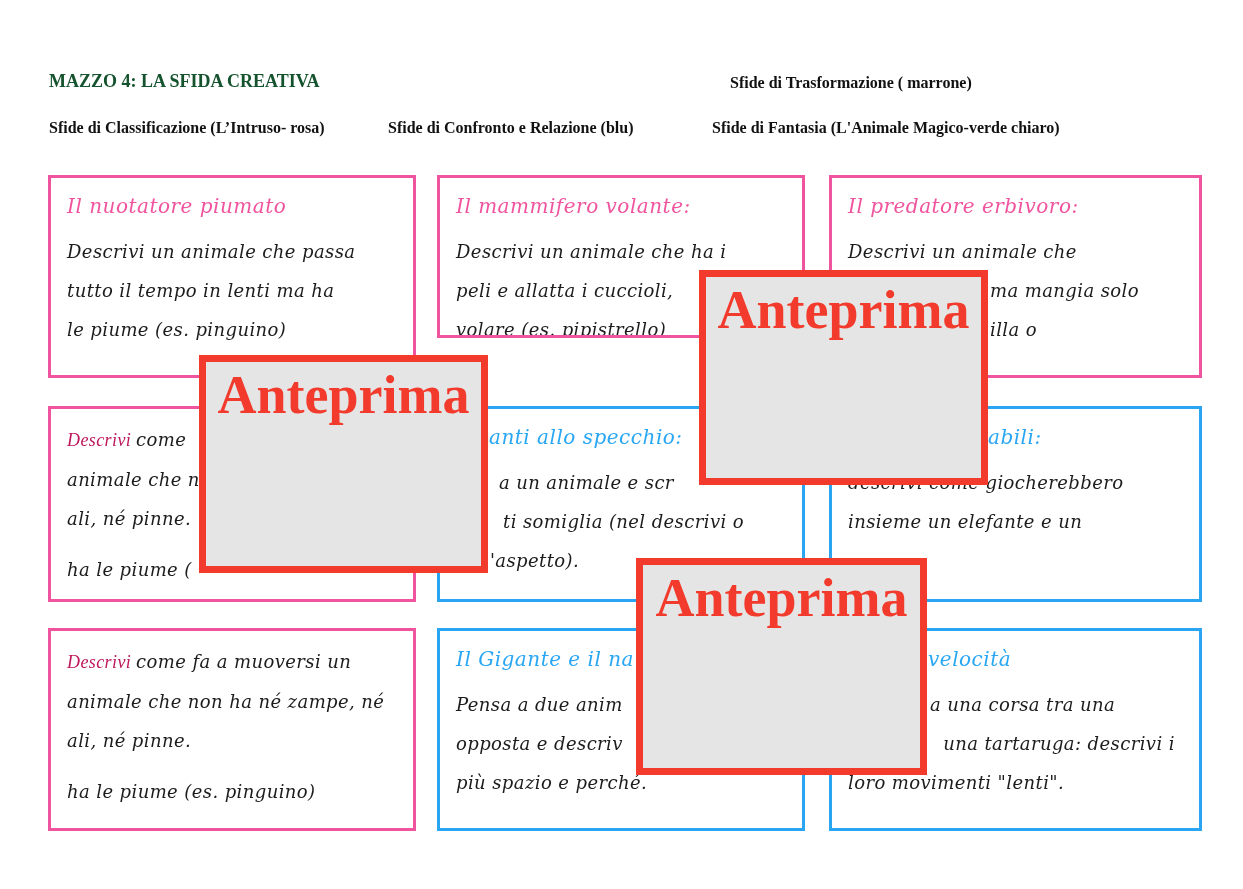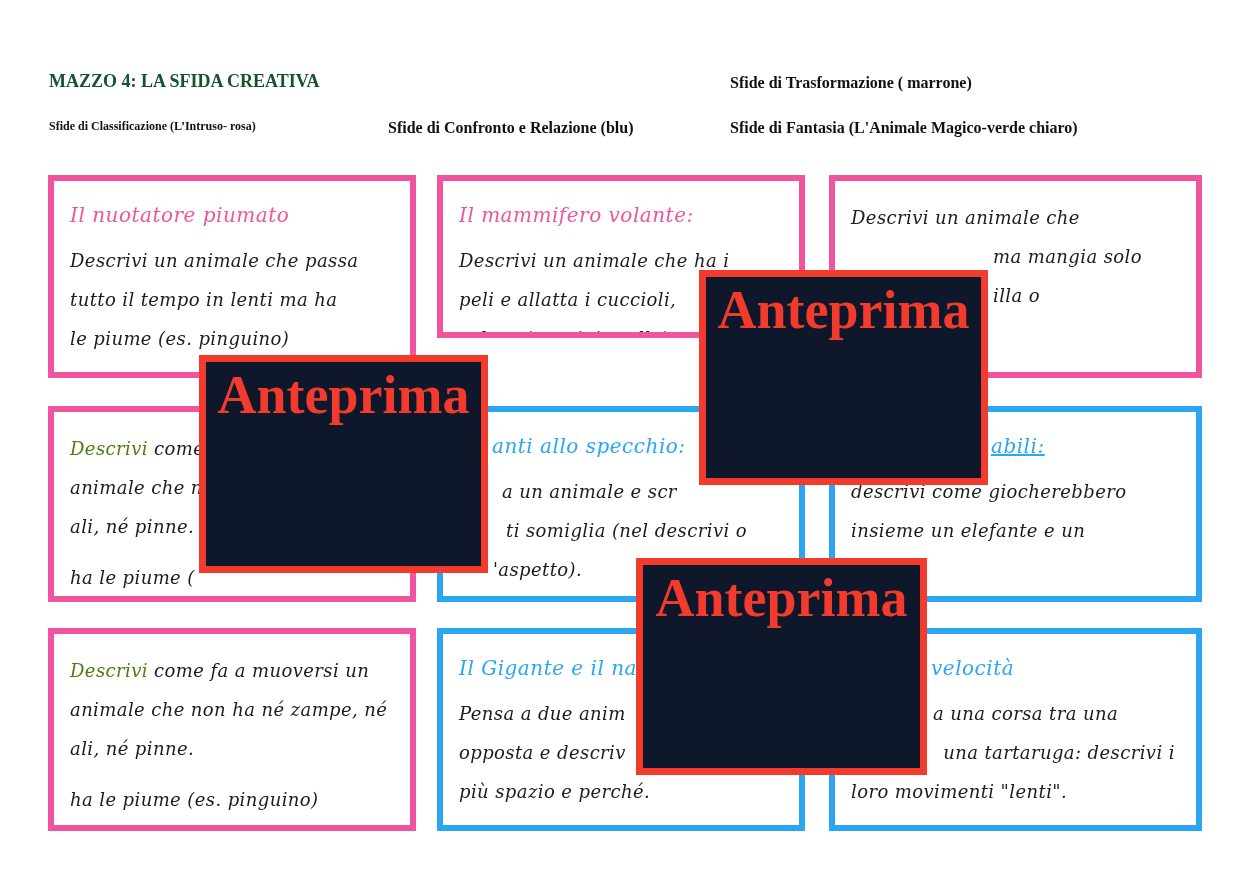--- a/index.html
+++ b/index.html
@@ -6,31 +6,31 @@
   body{
     position:relative;
     width:1243px;height:889px;
     overflow:hidden;
     font-family:"Liberation Serif", serif;
   }
   
   .hdr-item{position:absolute;font-weight:bold;color:#111;white-space:nowrap;}
   .deck-title{left:49px;top:71px;font-size:18px;color:#14532d;}
   .leg-trasf{left:730px;top:74px;font-size:16px;}
-  .leg-class{left:49px;top:119px;font-size:12px;}
+  .leg-class{left:49px;top:119px;font-size:16px;}
   .leg-conf{left:388px;top:119px;font-size:16px;}
-  .leg-fant{left:730px;top:119px;font-size:16px;}
+  .leg-fant{left:712px;top:119px;font-size:16px;}
 
   
   .card{
     position:absolute;
     background:#fff;
-    border:6px solid #0f172a;
+    border:3px solid #0f172a;
     box-sizing:border-box;
-    padding:17px 16px 0 16px;
+    padding:11px 16px 0 16px;
     overflow:hidden;
   }
   .card.pink{border-color:#f0549e;}
   .card.blue{border-color:#29a5f2;}
   .card-title{
     font-family:"DejaVu Serif", serif;
     font-style:italic;
     font-size:20px;
     line-height:34px;
     margin-bottom:9px;
@@ -41,27 +41,27 @@
   .card.blue .card-title{color:#2aa7f3;}
   .card-line{
     font-family:"DejaVu Serif", serif;
     font-style:italic;
     font-size:18px;
     line-height:39px;
     color:#1c1c1c;
     letter-spacing:.4px;
     white-space:nowrap;
   }
-  .card-line .accent{color:#4d7c0f;}
+  .card-line .accent{color:#be185d;font-family:Liberation Serif, serif;}
   .card-line.gap{margin-top:12px;}
 
   
   .wm{
     position:absolute;
-    background:#0f172a;
+    background:#e5e5e5;
     border:7px solid #f23b2c;
     box-sizing:border-box;
     z-index:30;
     text-align:center;
   }
   .wm-label{
     font-family:"Liberation Serif", serif;
     font-weight:bold;
     font-size:54px;
     line-height:62px;
@@ -89,38 +89,39 @@
       <div class="card-line"><span>tutto il tempo in lenti ma ha</span></div>
       <div class="card-line"><span>le piume (es. pinguino)</span></div>
     </div>
     <div class="card pink" style="left: 437px; top: 175px; width: 368px; height: 163px;">
       <div class="card-title">Il mammifero volante:</div>
       <div class="card-line"><span>Descrivi un animale che ha i</span></div>
       <div class="card-line"><span>peli e allatta i cuccioli,</span></div>
       <div class="card-line"><span>volare (es. pipistrello)</span></div>
     </div>
     <div class="card pink" style="left: 829px; top: 175px; width: 373px; height: 203px;">
+      <div class="card-title">Il predatore erbivoro:</div>
       <div class="card-line"><span>Descrivi un animale che</span></div>
       <div class="card-line" style="padding-left: 142px;"><span>ma mangia solo</span></div>
       <div class="card-line" style="padding-left: 142px;"><span>illa o</span></div>
     </div>
     <div class="card pink" style="left: 48px; top: 406px; width: 368px; height: 196px;">
       <div class="card-line"><span class="accent">Descrivi </span><span>come</span></div>
       <div class="card-line"><span>animale che n</span></div>
       <div class="card-line"><span>ali, né pinne.</span></div>
       <div class="card-line gap"><span>ha le piume (</span></div>
     </div>
     <div class="card blue" style="left: 437px; top: 406px; width: 368px; height: 196px;">
       <div class="card-title" style="padding-left: 33px;">anti allo specchio:</div>
       <div class="card-line" style="padding-left: 43px;"><span>a un animale e scr</span></div>
       <div class="card-line" style="padding-left: 47px;"><span>ti somiglia (nel descrivi o</span></div>
       <div class="card-line" style="padding-left: 34px;"><span>'aspetto).</span></div>
     </div>
     <div class="card blue" style="left: 829px; top: 406px; width: 373px; height: 196px;">
-      <div class="card-title" style="padding-left: 140px; text-decoration: underline;">abili:</div>
+      <div class="card-title" style="padding-left: 140px;">abili:</div>
       <div class="card-line"><span>descrivi come giocherebbero</span></div>
       <div class="card-line"><span>insieme un elefante e un</span></div>
     </div>
     <div class="card pink" style="left: 48px; top: 628px; width: 368px; height: 203px;">
       <div class="card-line"><span class="accent">Descrivi </span><span>come fa a muoversi un</span></div>
       <div class="card-line"><span>animale che non ha né zampe, né</span></div>
       <div class="card-line"><span>ali, né pinne.</span></div>
       <div class="card-line gap"><span>ha le piume (es. pinguino)</span></div>
     </div>
     <div class="card blue" style="left: 437px; top: 628px; width: 368px; height: 203px;">

